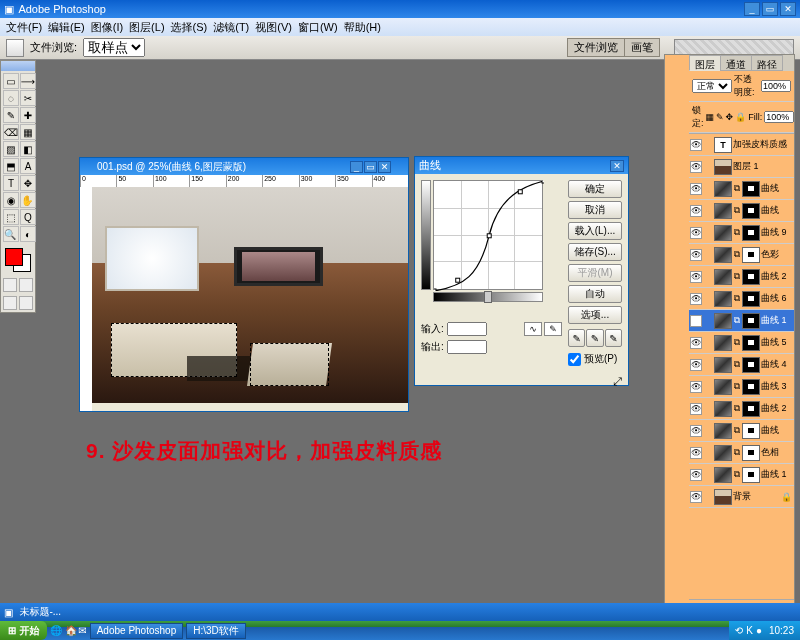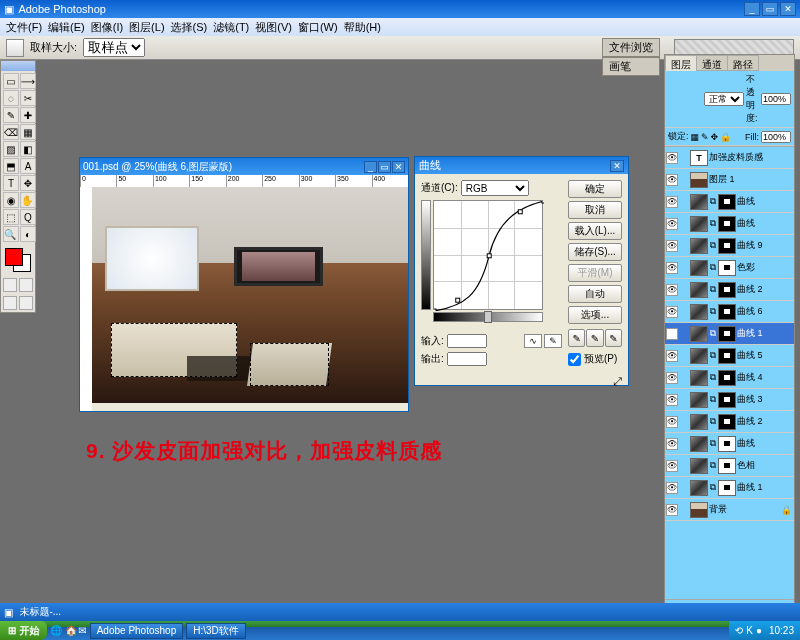--- a/index.html
+++ b/index.html
@@ -11,38 +11,38 @@
 .titlebar .wbtns { display:flex; gap:2px; }
 .wbtn { width:16px; height:14px; background:#3f8edb; border:1px solid #1a5aa8; display:flex; align-items:center; justify-content:center; font-size:9px; color:#fff; }
 
 
 .menubar { height:18px; background:linear-gradient(#e6eefc,#cfe0f7); display:flex; align-items:center; padding:0 6px; gap:6px; color:#000; }
 .menubar span { cursor:default; }
 
 
 .optbar { height:24px; background:linear-gradient(#eceae5,#d6d3cb); border-bottom:1px solid #888; display:flex; align-items:center; padding:0 6px; gap:6px; position:relative; }
 .optbar .well { width:18px; height:18px; border:1px solid #888; background:linear-gradient(#fff,#ddd); }
-.optbar .pal { position:absolute; right:140px; top:2px; display:flex;flex-direction:column; }
+.optbar .pal { position:absolute; right:140px; top:2px; display:flex; }
 .optbar .pal .tab { background:#cfcabf; border:1px solid #8a8579; padding:1px 6px; margin-left:-1px; }
 .optbar .slot { position:absolute; right:6px; top:3px; width:120px; height:16px; border:1px solid #888; background:repeating-linear-gradient(45deg,#ddd,#ddd 3px,#ccc 3px,#ccc 6px); }
 
 
 .toolbox { position:absolute; left:0; top:60px; width:36px; background:#e4e2da; border:1px solid #8c8a82; padding:2px; }
 .toolhdr { height:10px; background:linear-gradient(#bcd2f3,#8db2e8); margin:-2px -2px 2px; }
 .toolgrid { display:grid; grid-template-columns:16px 16px; gap:1px; }
 .toolbtn { width:16px; height:16px; background:#e8e6de; border:1px solid #bbb; display:flex; align-items:center; justify-content:center; font-size:10px; }
 .swatch { width:30px; height:28px; position:relative; margin-top:4px; }
 .swatch .fg { width:18px; height:18px; background:#f00; border:1px solid #000; position:absolute; left:2px; top:2px; }
 .swatch .bg { width:18px; height:18px; background:#fff; border:1px solid #000; position:absolute; right:2px; bottom:2px; }
 .modebtns { display:flex; gap:2px; margin-top:4px; }
 .modebtns div { width:14px; height:14px; border:1px solid #aaa; background:#eee; }
 
 
 .docwin { position:absolute; left:79px; top:157px; width:330px; height:255px; background:#ece9d8; border:1px solid #0a5fb0; }
-.docwin .dtitle { height:17px; background:linear-gradient(#1a7ae0,#3c99f0); color:#fff; display:flex; align-items:center; justify-content:space-between; padding:0 3px; font-size:10px; }
+.docwin .dtitle { height:17px; background:linear-gradient(#1a7ae0,#3c99f0); color:#fff; display:flex; align-items:center; justify-content:space-between; padding:0 17px; font-size:10px; }
 .docwin .rulers { position:absolute; left:0; top:17px; right:0; height:12px; background:#fff; font-size:7px; display:flex; }
 .docwin .rulerV { position:absolute; left:0; top:29px; width:12px; bottom:0; background:#fff; }
 .docwin .canvas { position:absolute; left:12px; top:29px; right:0; bottom:8px; background:#6e6e6e; overflow:hidden; }
 .room { width:100%; height:100%; position:relative; background:linear-gradient(180deg,#d8d4cd 0%,#c8c3ba 35%,#8a5a3a 35%,#6b4428 55%,#2a1810 100%); }
 .room .window { position:absolute; left:4%; top:18%; width:30%; height:30%; background:radial-gradient(circle,#fff,#e0e8f0); border:2px solid #c0b8a8; }
 .room .tv { position:absolute; left:45%; top:28%; width:28%; height:18%; background:#1a1a1a; border:3px solid #2a2a2a; }
 .room .tv::after { content:''; position:absolute; inset:6%; background:linear-gradient(#a88,#644); }
 .room .sofa { position:absolute; left:6%; bottom:12%; width:40%; height:25%; background:linear-gradient(#e8e0d0,#c8bfa8); border-radius:3px; }
 .room .ottoman { position:absolute; left:50%; bottom:8%; width:25%; height:20%; background:linear-gradient(#ddd5c5,#b8af98); transform:skewX(-8deg); }
 .room .table { position:absolute; left:30%; bottom:10%; width:25%; height:12%; background:rgba(20,15,10,0.7); }
@@ -70,26 +70,26 @@
 .gradbar { width:110px; height:10px; background:linear-gradient(90deg,#000,#fff); border:1px solid #888; position:relative; }
 .gradbar .thumb { position:absolute; left:50%; top:-2px; width:8px; height:12px; background:#ccc; border:1px solid #666; transform:translateX(-50%); }
 .gradV { position:absolute; left:-12px; top:0; width:10px; height:110px; background:linear-gradient(180deg,#fff,#000); border:1px solid #888; }
 .btncol { display:flex; flex-direction:column; gap:3px; width:54px; }
 .dlgbtn { height:18px; background:linear-gradient(#fff,#e0ddd0); border:1px solid #8a8a8a; font-size:10px; display:flex; align-items:center; justify-content:center; border-radius:2px; }
 .dlgbtn.dis { color:#999; }
 .cvbtns { display:flex; gap:2px; margin-left:auto; }
 .cvbtns div { width:18px; height:14px; border:1px solid #888; background:#fff; font-size:9px; display:flex; align-items:center; justify-content:center; }
 
 
-.layers { position:absolute; right:5px; top:54px; width:131px; height:564px; background:#7dd3fc; border:1px solid #8c8a82; display:flex; flex-direction:column; }
+.layers { position:absolute; right:5px; top:54px; width:131px; height:564px; background:#fdba74; border:1px solid #8c8a82; display:flex; flex-direction:column;padding-left:24px; }
 .layers .ptabs { display:flex; height:16px; background:#d0ccc0; font-size:10px; }
 .layers .ptabs div { padding:2px 5px; border:1px solid #aaa; margin-right:-1px; }
 .layers .ptabs .act { background:#e6e3d8; border-bottom-color:#e6e3d8; }
 .layers .prow { display:flex; align-items:center; gap:2px; padding:2px 3px; font-size:9px; border-bottom:1px solid #ccc; }
-.layers .prow select { width:44px; height:14px; font-size:9px;margin-left:36px; }
+.layers .prow select { width:44px; height:14px; font-size:9px; }
 .layers .prow input { width:30px; height:12px; font-size:9px; }
 .layerlist { flex:1; overflow-y:auto; overflow-x:hidden; border-top:1px solid #aaa; }
 .layer { display:flex; align-items:center; height:22px; border-bottom:1px solid #ccc; font-size:9px; gap:1px; padding:0 1px; }
 .layer.sel { background:#3875d7; color:#fff; }
 .layer .eye { width:12px; height:12px; border:1px solid #999; background:#fff; display:flex; align-items:center; justify-content:center; font-size:8px; flex-shrink:0; }
 .layer .lk { width:10px; flex-shrink:0; }
 .layer .thumb { width:18px; height:16px; border:1px solid #666; background:linear-gradient(135deg,#888 0%,#333 50%,#888 100%); flex-shrink:0; }
 .layer .thumb.txt { background:#fff; color:#000; text-align:center; line-height:14px; font-weight:bold; }
 .layer .thumb.img { background:linear-gradient(180deg,#d8c8b0 40%,#5a3a28 40%); }
 .layer .mask { width:18px; height:16px; border:1px solid #666; background:#000; flex-shrink:0; position:relative; }
@@ -130,21 +130,21 @@
     <span>图层(L)</span>
     <span>选择(S)</span>
     <span>滤镜(T)</span>
     <span>视图(V)</span>
     <span>窗口(W)</span>
     <span>帮助(H)</span>
   </div>
 
 <div class="optbar">
   <div class="well"></div>
-  <span>取样大小:</span>
+  <span>文件浏览:</span>
   <select><option>取样点</option></select>
   <div class="pal" id="docktabs">
       <div class="tab">文件浏览</div>
       <div class="tab">画笔</div>
     </div>
   <div class="slot"></div>
 </div>
 
 <div class="toolbox">
   <div class="toolhdr"></div>
@@ -220,43 +220,39 @@
 
 <div class="caption">9. 沙发皮面加强对比，加强皮料质感</div>
 
 <div class="curves">
   <div class="ctitle">
     <span>曲线</span>
     <div class="wbtn" style="width:14px;height:12px">✕</div>
   </div>
   <div class="body">
     <div class="leftc">
-      <div class="row">
-        <span>通道(C):</span>
-        <select><option>RGB</option></select>
-      </div>
       <div style="position:relative;margin-left:12px">
         <div class="gradV"></div>
         <div class="gridbox">
           <svg width="110" height="110" style="position:absolute;left:0;top:0">
             <path id="curvepath" fill="none" stroke="#000" stroke-width="1.2" d="M0,110 C30,105 45,95 55,54.78431372549019 S90,5 110,0"></path>
             <g id="curvepts">
                 <rect x="-2" y="108" width="4" height="4" fill="#fff" stroke="#000"></rect>
                 <rect x="21.725490196078432" y="97.2156862745098" width="4" height="4" fill="#fff" stroke="#000"></rect>
                 <rect x="53.21568627450981" y="52.78431372549019" width="4" height="4" fill="#fff" stroke="#000"></rect>
                 <rect x="84.27450980392156" y="8.784313725490193" width="4" height="4" fill="#fff" stroke="#000"></rect>
                 <rect x="108" y="-2" width="4" height="4" fill="#fff" stroke="#000"></rect>
               </g>
           </svg>
         </div>
         <div class="gradbar">
             <div class="thumb"></div>
           </div>
       </div>
-      <div class="row" style="margin-top:12px">
+      <div class="row" style="margin-top:20px">
         <span>输入:</span>
         <input type="text" style="">
         <div class="cvbtns">
           <div>∿</div>
           <div>✎</div>
         </div>
       </div>
       <div class="row">
         <span>输出:</span>
         <input type="text" style="">

